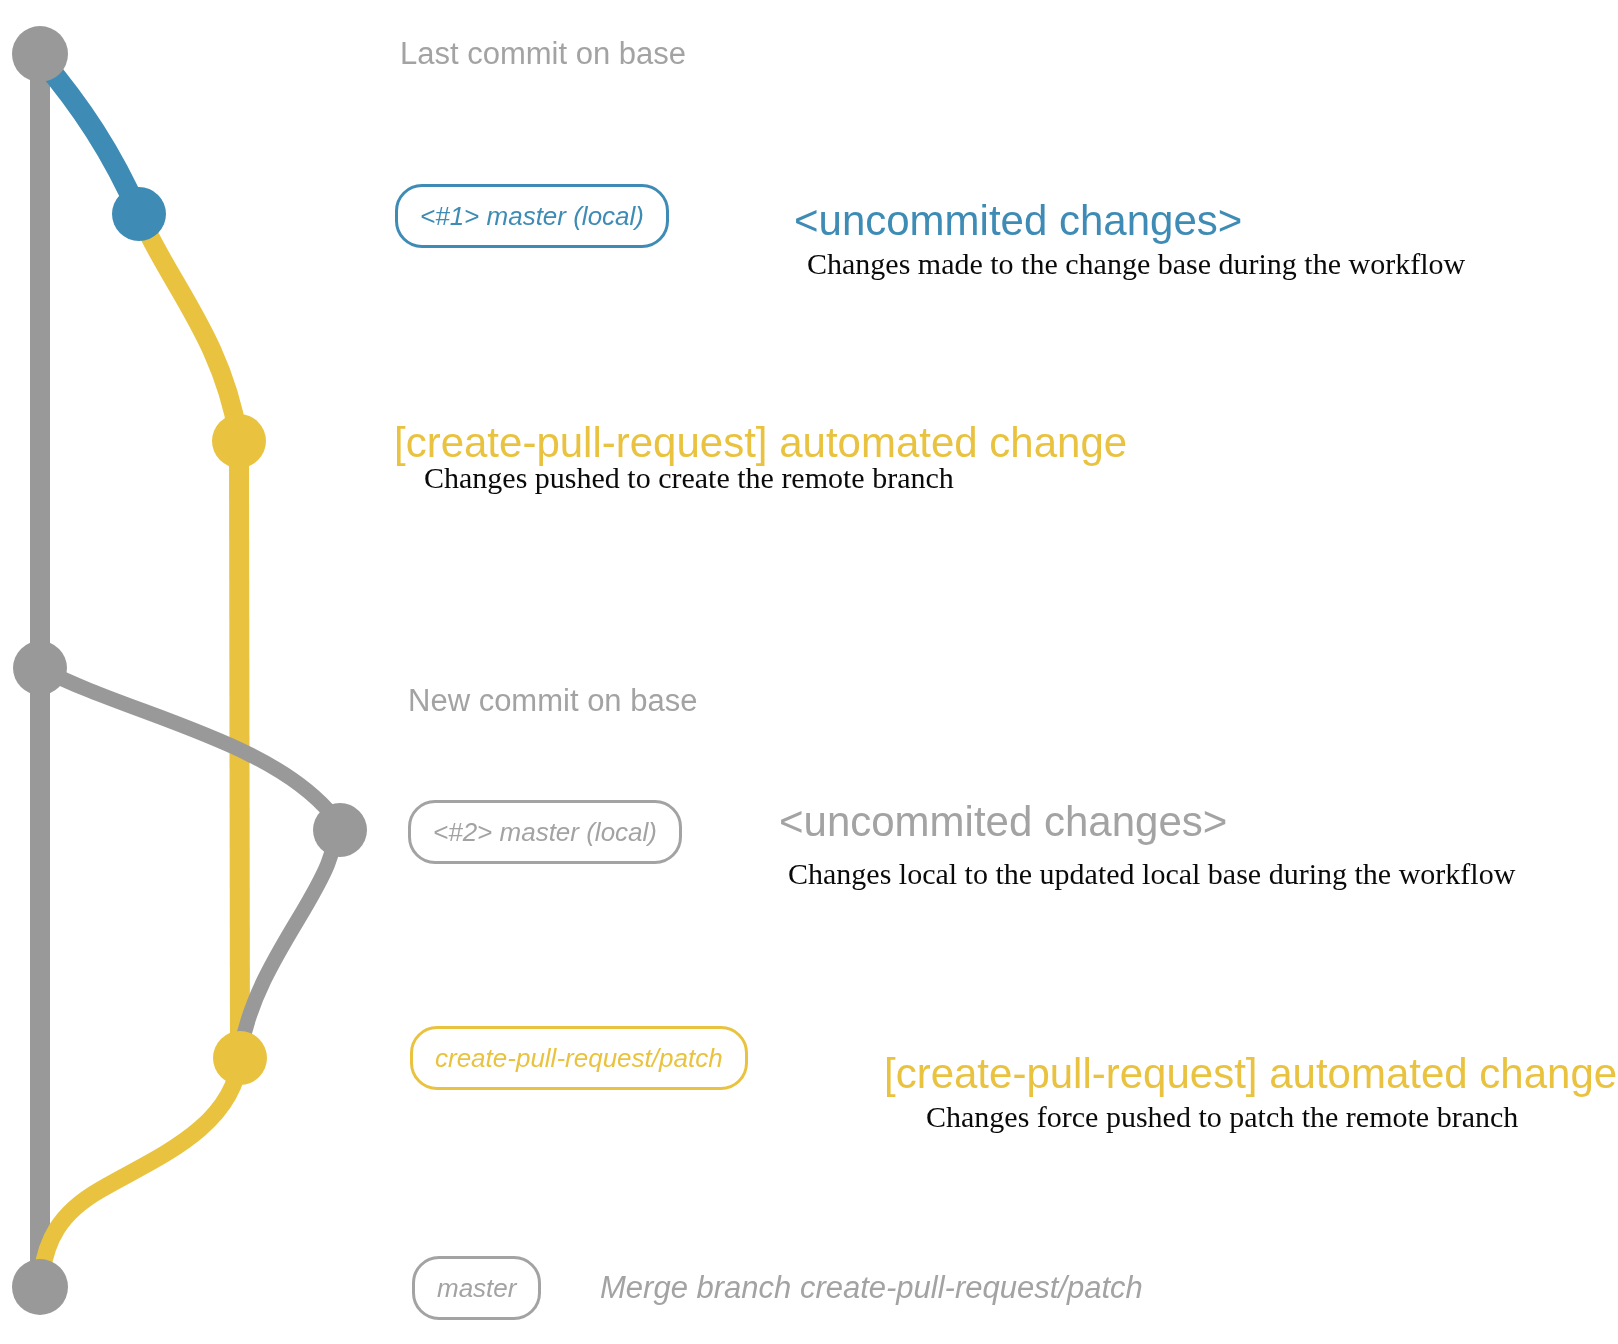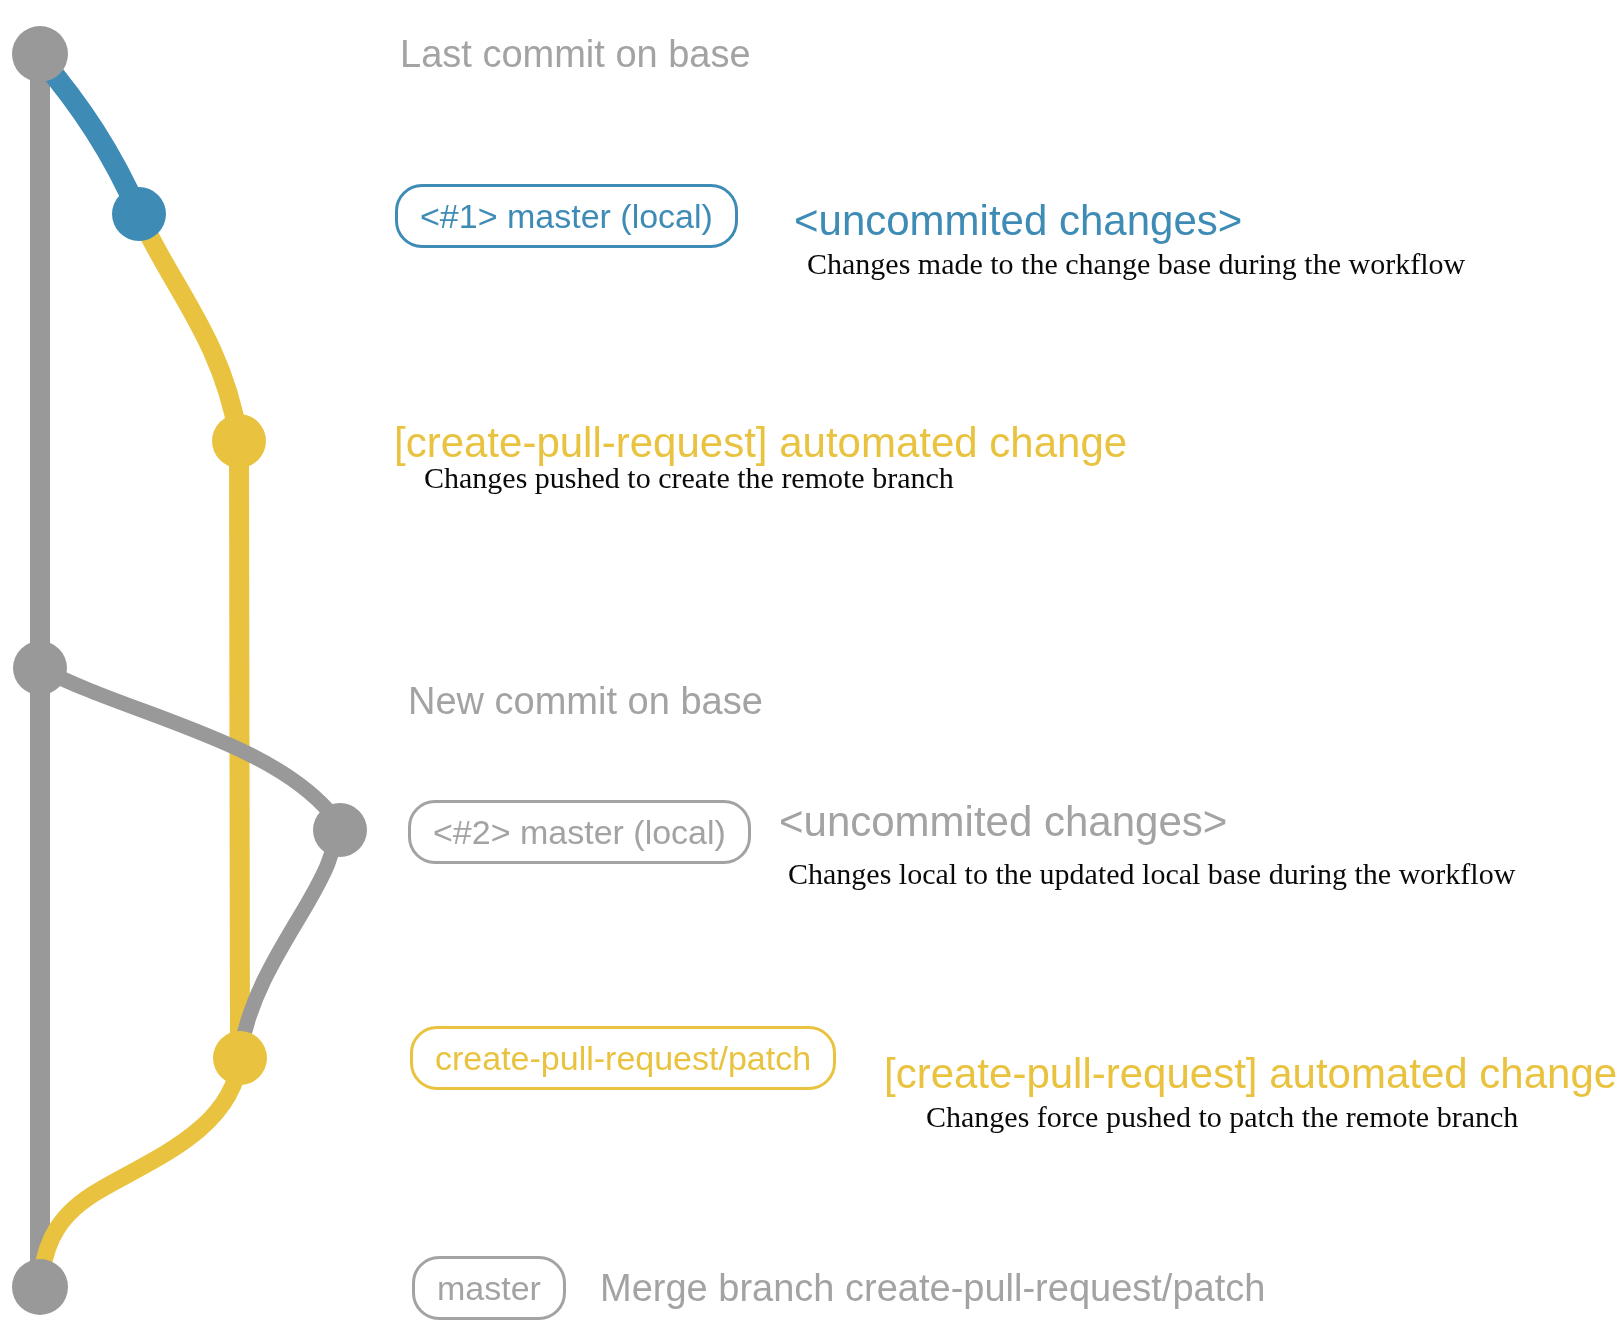--- a/index.html
+++ b/index.html
@@ -5,34 +5,35 @@
   html,body { margin:0; padding:0; background:#ffffff; }
   .canvas {
     position:relative;
     width:1618px; height:1344px;
     background:#ffffff;
     overflow:hidden;
     font-family:"Liberation Sans", sans-serif;
   }
   .canvas svg { position:absolute; left:0; top:0; }
   .abs { position:absolute; white-space:nowrap; }
-  .title { font-size:38px; line-height:46px; color:var(--c-graytext); }
+  .title { font-size:31px; line-height:46px; color:var(--c-graytext); }
   .note  { font-size:42px; line-height:46px; }
   .desc  {
     font-family:"Liberation Serif", serif;
     font-size:30px; line-height:36px;
     color:#0a0a0a;
   }
   .badge {
     display:inline-block;
-    font-size:34px; line-height:44px;
+    font-size:26px; line-height:44px;
     padding:7px 22px;
     border:3px solid;
     border-radius:27px;
     background:#ffffff;
+    font-style:italic;
   }
   .blue   { color:var(--c-blue);   border-color:var(--c-blue); }
   .yellow { color:var(--c-yellow); border-color:var(--c-yellow); }
   .gray   { color:var(--c-graytext); border-color:var(--c-graytext); }
 </style>
 </head>
 <body>
 
 <div class="canvas">
 
@@ -80,15 +81,15 @@
 
   <div class="abs" style="left:410px; top:1026px;">
     <span class="badge yellow">create-pull-request/patch</span>
   </div>
   <div class="abs note yellow" style="left:884px; top:1051px;">[create-pull-request] automated change</div>
   <div class="abs desc" style="left:926px; top:1099px;">Changes force pushed to patch the remote branch</div>
 
   <div class="abs" style="left:412px; top:1256px;">
     <span class="badge gray">master</span>
   </div>
-  <div class="abs title" style="left:600px; top:1265px;">Merge branch create-pull-request/patch</div>
+  <div class="abs title" style="left:600px; top:1265px;font-style:italic;">Merge branch create-pull-request/patch</div>
 
 </div>
 
 </body></html>

